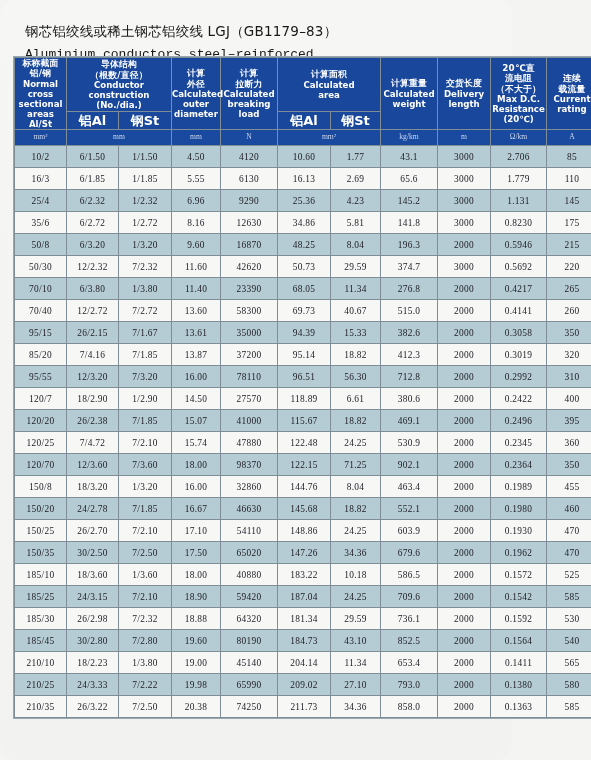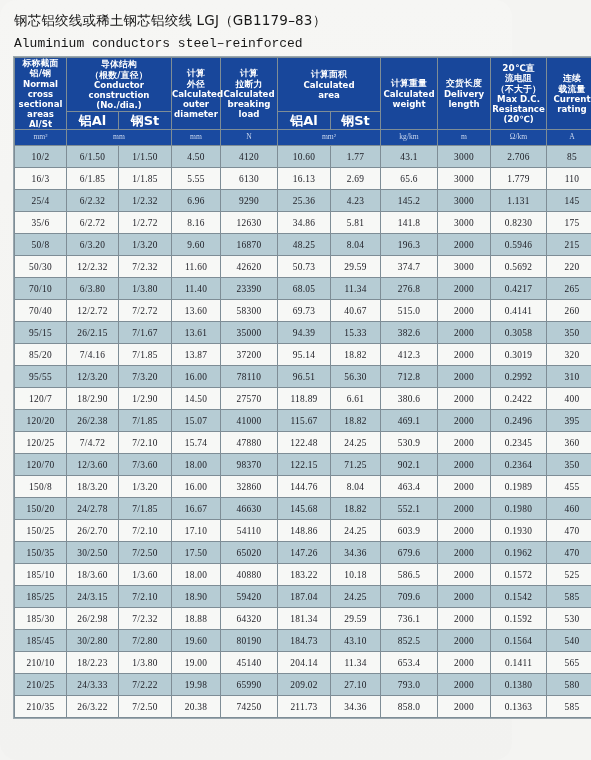--- a/index.html
+++ b/index.html
@@ -8,21 +8,21 @@
     width:591px;height:760px;
     background:#f4f4f2;
     font-family:"Liberation Sans","DejaVu Sans",sans-serif;
     overflow:hidden;
     position:relative;
   }
   .page{
     position:relative;
     width:512px;height:760px;
     box-sizing:border-box;
-    padding:0;
+    padding:11px;
     background:linear-gradient(180deg,#f6f6f4 0%,#f2f2f0 100%);
     border-radius:17px;
   }
   
   .titles{ padding:10px 0 0 14px; }
   .title-cn{
     font-size:13.5px;
     color:#181818;
     letter-spacing:0.2px;
     line-height:1.5;

